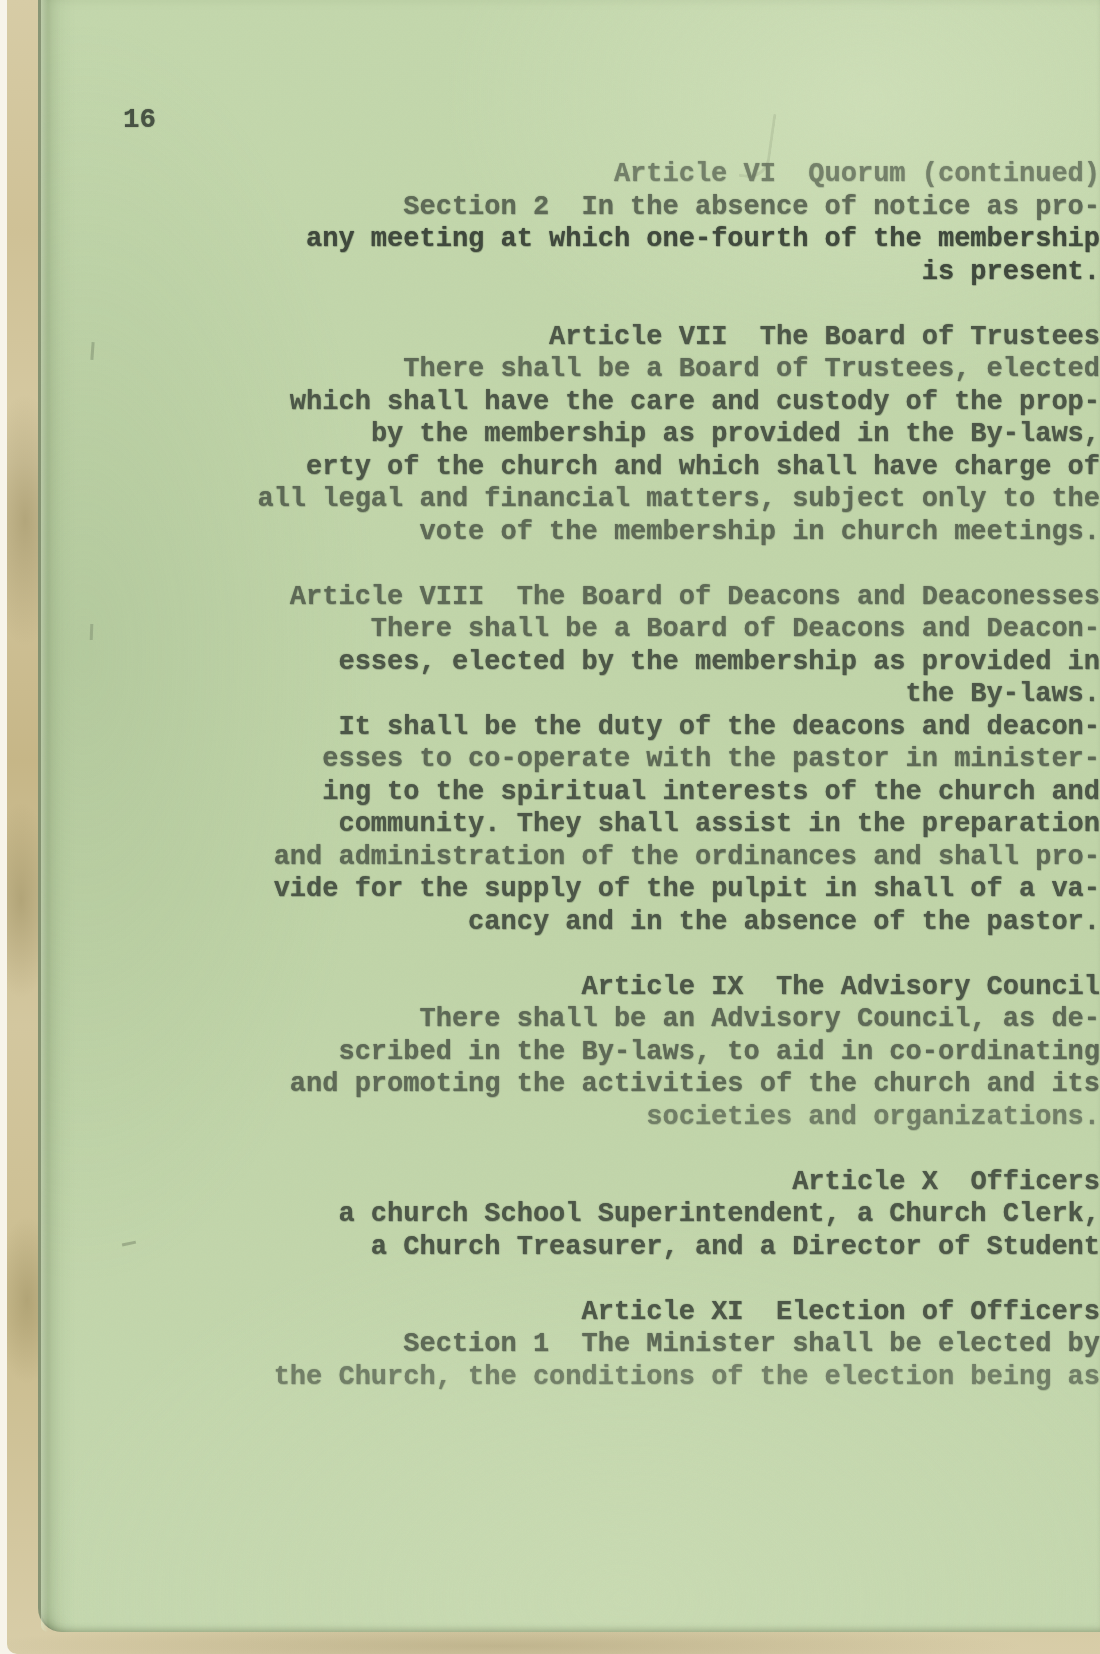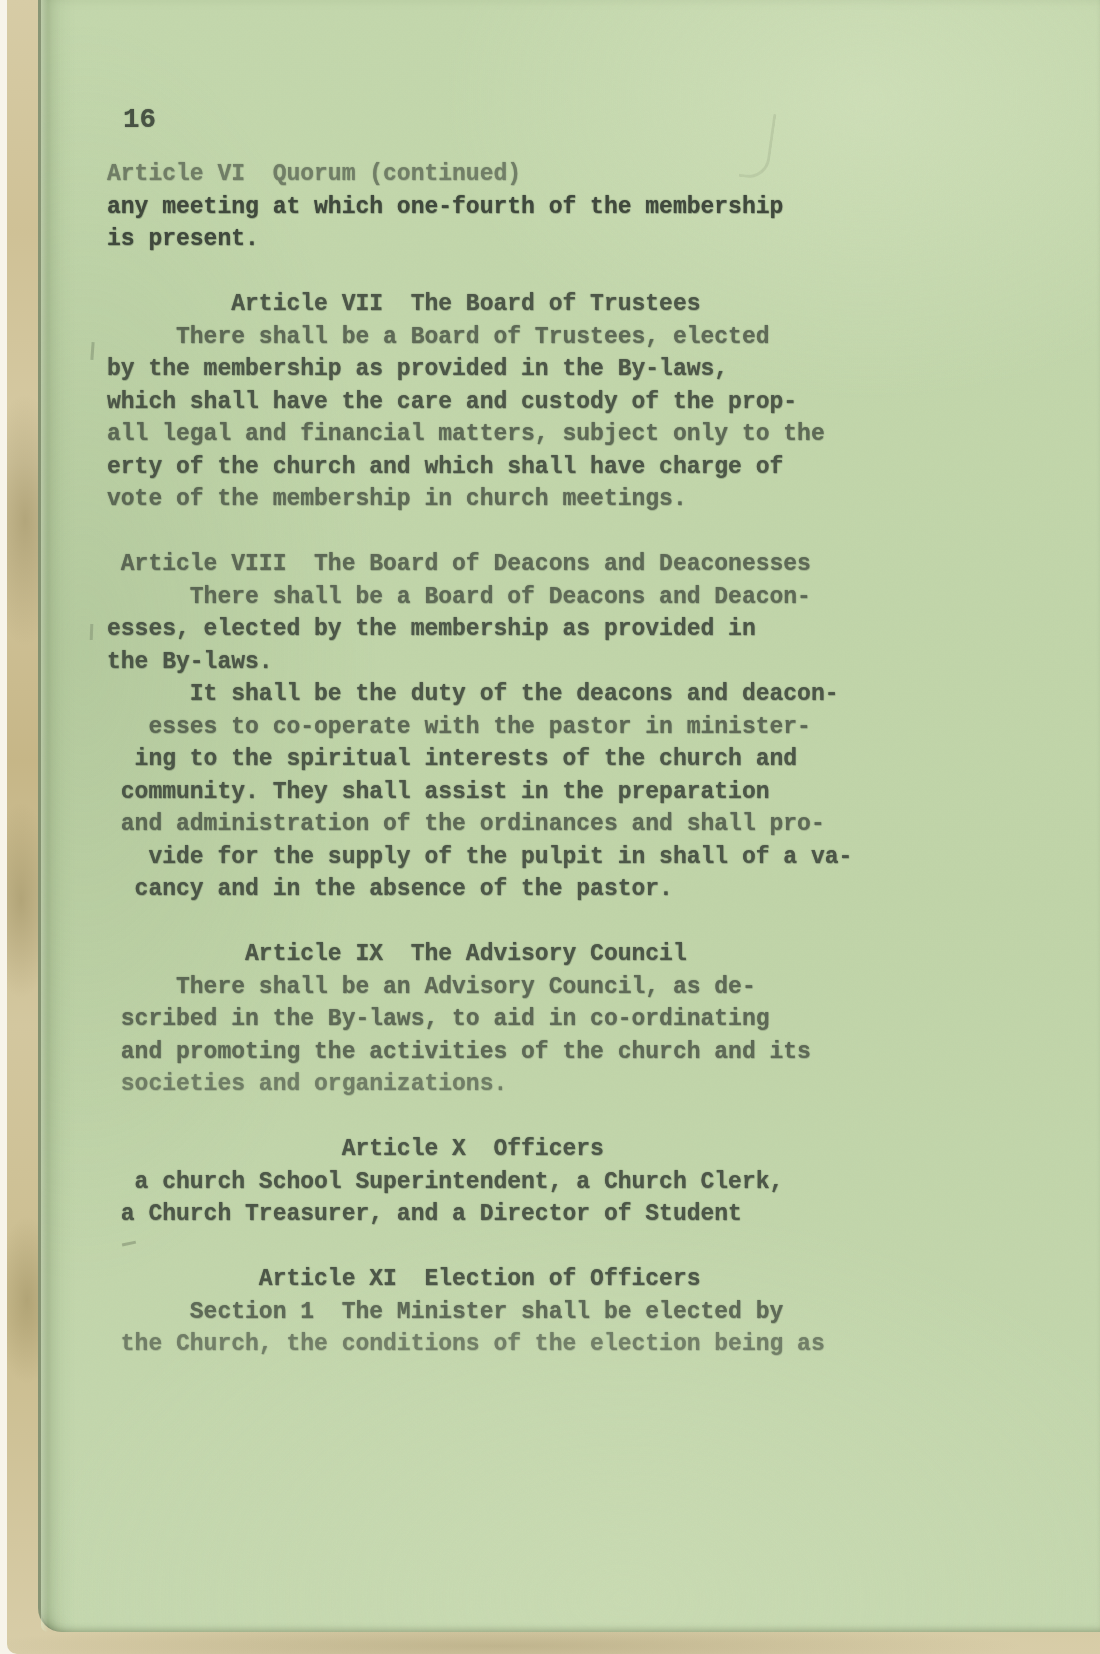--- a/index.html
+++ b/index.html
@@ -46,24 +46,25 @@
   .page-number{
     position:absolute;left:82px;top:104px;
     font-size:27.5px;line-height:32.5px;font-weight:bold;
     color:#3c453a;opacity:.9;
     text-shadow:0 0 1.2px rgba(60,70,56,.85);
   }
   .textblock{position:absolute;left:66px;top:158px;right:0;}
   .line{
     white-space:pre;
     height:32.5px;line-height:32.5px;
-    font-size:23px;font-weight:bold;
+    font-size:27px;font-weight:bold;
     color:#3c453a;
     text-shadow:0 0 1.3px rgba(60,70,56,.8), .5px .5px 0 rgba(60,70,56,.25);
     opacity:.87;
+    text-align:right;
   }
   .line[data-tone="dark"]{opacity:.97;}
   .line[data-tone="normal"]{opacity:.87;}
   .line[data-tone="mid"]{opacity:.74;}
   .line[data-tone="faint"]{opacity:.60;}
   
   .artifact{position:absolute;pointer-events:none;}
   .tick1{left:50px;top:342px;width:3px;height:18px;background:rgba(60,70,55,.25);transform:rotate(4deg);}
   .tick2{left:49px;top:624px;width:3px;height:16px;background:rgba(60,70,55,.22);transform:rotate(2deg);}
   .mark-apostrophe{left:82px;top:1242px;width:14px;height:10px;
@@ -87,29 +88,30 @@
       </filter>
       <rect width="100%" height="100%" filter="url(#grain-f)"></rect>
     </svg>
 
     <div class="page-number">16</div>
 
     <div class="textblock">
 
       <div id="lines">
           <div class="line" data-tone="faint">Article VI  Quorum (continued)</div>
+          <div class="line" data-tone="mid">      Section 2  In the absence of notice as pro-</div>
           <div class="line" data-tone="dark">any meeting at which one-fourth of the membership</div>
           <div class="line" data-tone="dark">is present.</div>
           <div class="line" data-tone="normal"></div>
           <div class="line" data-tone="normal">         Article VII  The Board of Trustees</div>
           <div class="line" data-tone="mid">     There shall be a Board of Trustees, elected</div>
+          <div class="line" data-tone="normal">which shall have the care and custody of the prop-</div>
           <div class="line" data-tone="normal">by the membership as provided in the By-laws,</div>
-          <div class="line" data-tone="normal">which shall have the care and custody of the prop-</div>
+          <div class="line" data-tone="normal">erty of the church and which shall have charge of</div>
           <div class="line" data-tone="mid">all legal and financial matters, subject only to the</div>
-          <div class="line" data-tone="normal">erty of the church and which shall have charge of</div>
           <div class="line" data-tone="mid">vote of the membership in church meetings.</div>
           <div class="line" data-tone="normal"></div>
           <div class="line" data-tone="mid"> Article VIII  The Board of Deacons and Deaconesses</div>
           <div class="line" data-tone="mid">      There shall be a Board of Deacons and Deacon-</div>
           <div class="line" data-tone="normal">esses, elected by the membership as provided in</div>
           <div class="line" data-tone="normal">the By-laws.</div>
           <div class="line" data-tone="normal">      It shall be the duty of the deacons and deacon-</div>
           <div class="line" data-tone="mid">   esses to co-operate with the pastor in minister-</div>
           <div class="line" data-tone="normal">  ing to the spiritual interests of the church and</div>
           <div class="line" data-tone="normal"> community. They shall assist in the preparation</div>

